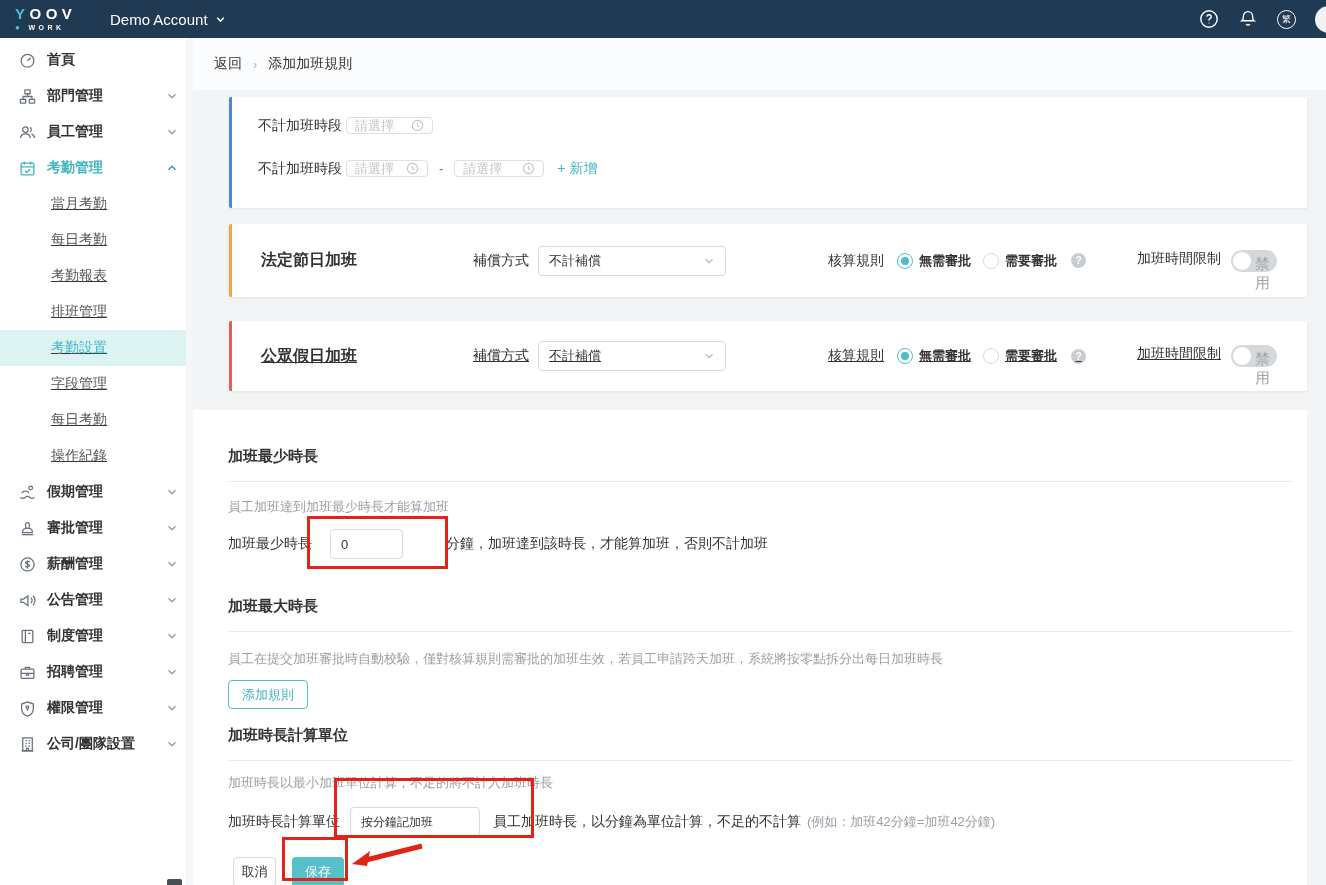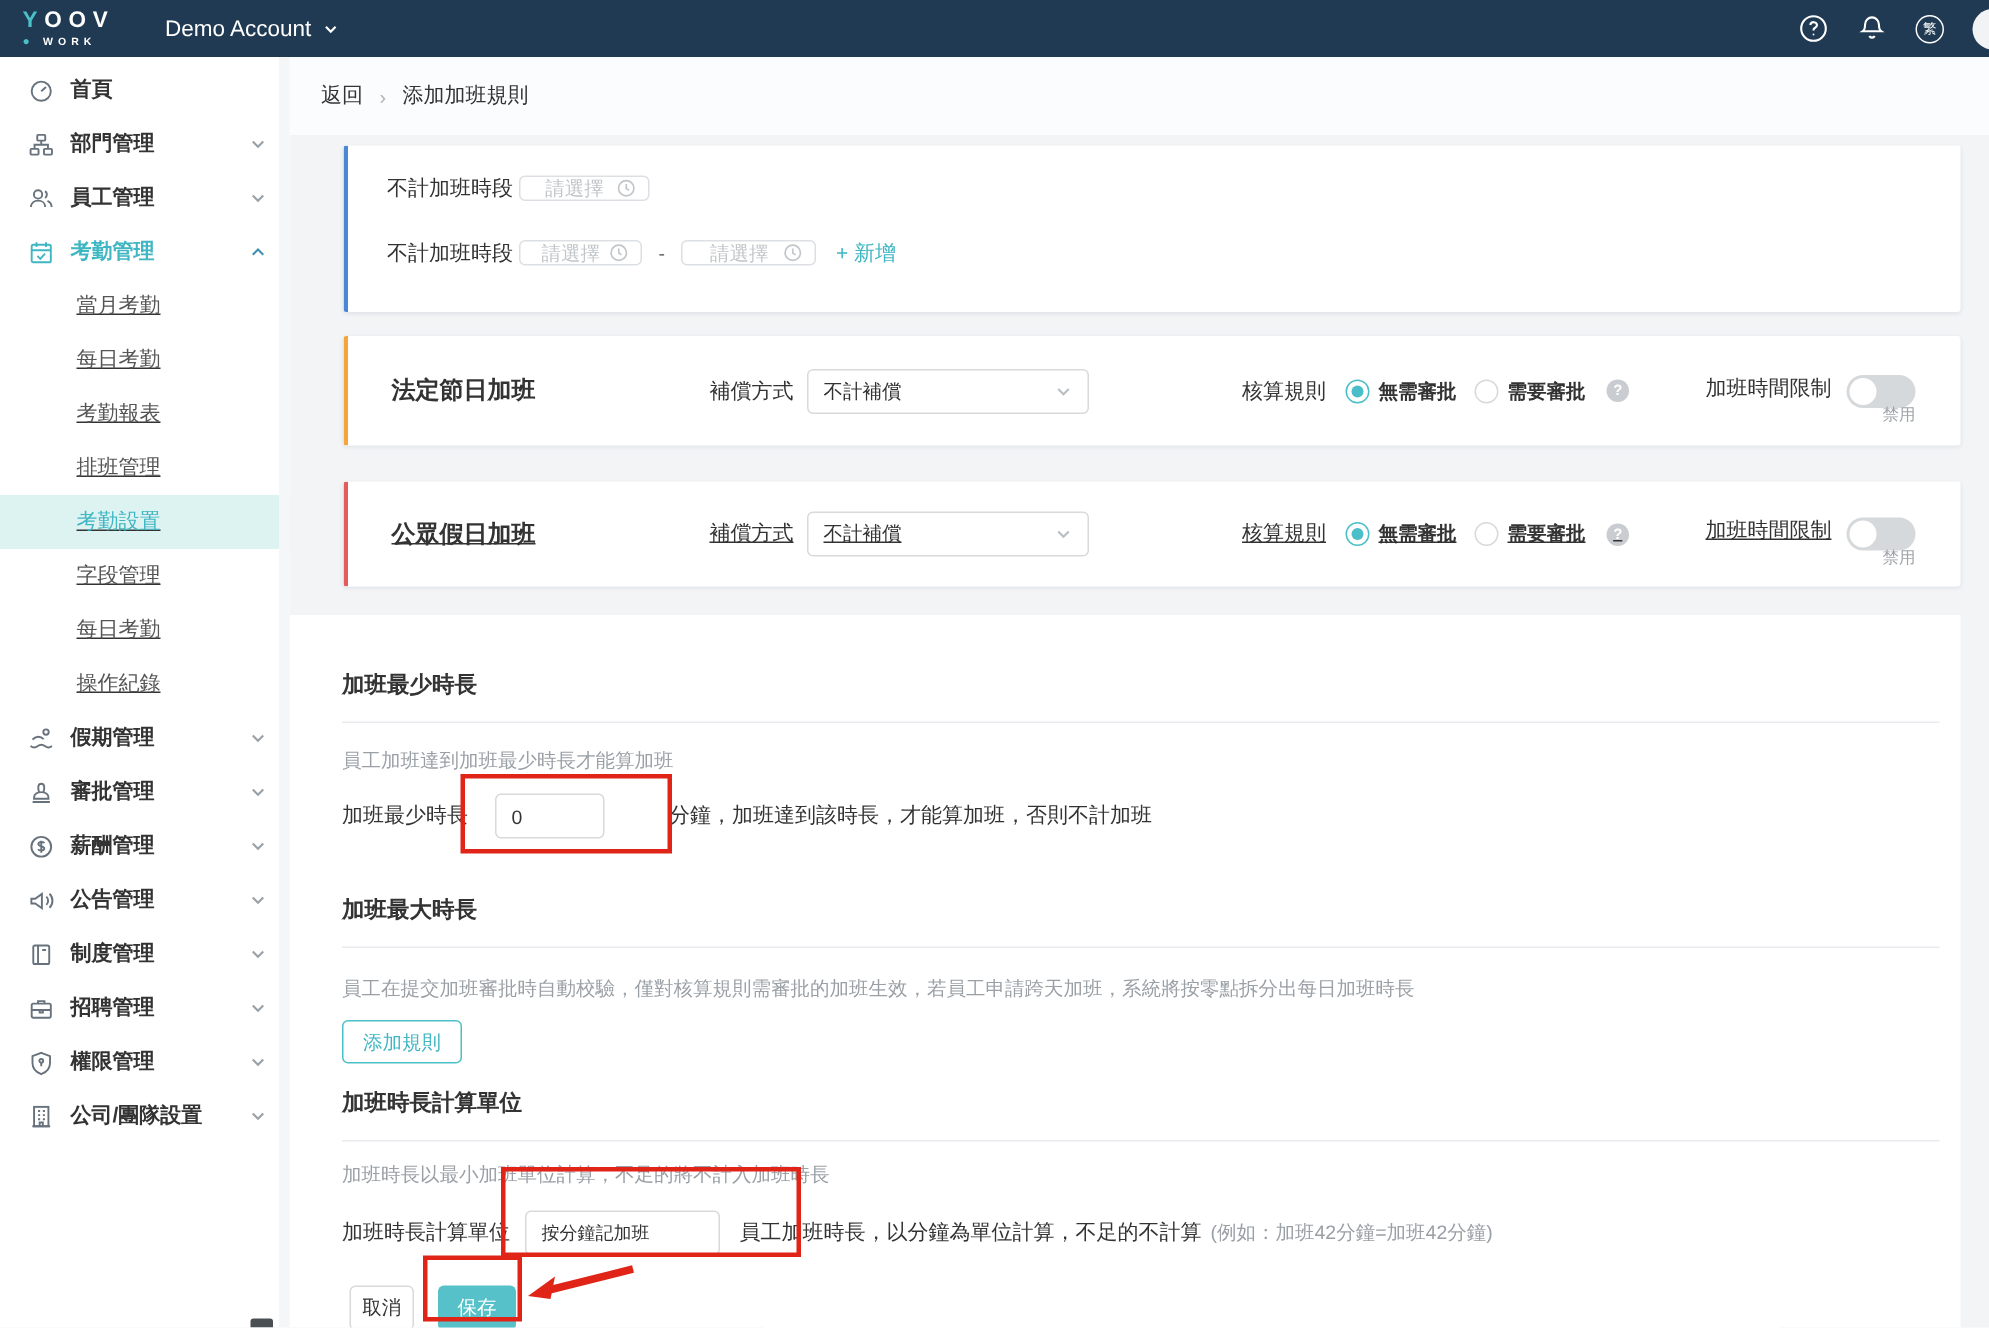--- a/index.html
+++ b/index.html
@@ -52,21 +52,21 @@
 
   .card { position:absolute; background:#fff; border-radius:2px; box-shadow:0 1px 3px rgba(15,35,60,.08); }
   .card.blue   { border-left:3px solid #4a87d5; }
   .card.orange { border-left:3px solid #f5a63b; }
   .card.red    { border-left:3px solid #e35d5b; }
 
   .card-top { left:36px; top:7px; width:1078px; height:111px; padding:14px 0 0 26px; }
   .form-row { display:flex; align-items:center; height:29px; margin-bottom:14px; }
   .form-label { width:88px; font-size:14px; color:#333; }
   .time-input { width:87px; height:17px; border:1px solid #dcdfe3; border-radius:4px; background:#fff;
-    display:flex; align-items:center; padding:0 8px; cursor:pointer;text-align:center; }
+    display:flex; align-items:center; padding:0 8px; cursor:pointer; }
   .time-input .ph { color:#c2c6ca; font-size:13px; flex:1; }
   .clock { width:13px; height:13px; color:#c2c6ca; }
   .dash { margin:0 11px; color:#666; font-size:13px; }
   .add-link { margin-left:13px; color:#3fb6c2; font-size:14px; cursor:pointer; }
 
   .hol-card { left:36px; width:1078px; display:flex; align-items:center; padding:0 30px 0 29px; }
   .hol-1 { top:134px; height:73px; }
   .hol-2 { top:231px; height:70px;text-decoration:underline; }
   .hol-title { width:212px; font-size:16px; font-weight:700; color:#333; }
   .fld-label { font-size:14px; color:#333; white-space:nowrap; }
@@ -79,21 +79,21 @@
   .rule-label { margin-right:13px; }
   .radio { width:16px; height:16px; border-radius:50%; background:#fff; border:1px solid #d9d9d9; position:relative; cursor:pointer; flex:0 0 auto; }
   .radio.sel { border-color:#4bbfc7; }
   .radio.sel::after { content:""; position:absolute; left:3px; top:3px; width:8px; height:8px; border-radius:50%; background:#4bbfc7; }
   .radio-label { font-size:13px; font-weight:600; color:#333; margin:0 12px 0 6px; white-space:nowrap; }
   .help-dot { width:15px; height:15px; border-radius:50%; background:#c9ccd0; color:#fff; font-size:10px; font-weight:bold;
     display:flex; align-items:center; justify-content:center; margin-left:2px; cursor:pointer; }
   .limit-group { margin-left:auto; display:flex; align-items:flex-start; }
   .toggle { width:46px; height:22px; border-radius:11px; background:#d6d9dc; margin-left:10px; position:relative; cursor:pointer; }
   .toggle .knob { position:absolute; left:2px; top:2px; width:18px; height:18px; border-radius:50%; background:#fff; }
-  .toggle .t-label { position:absolute; left:24px; top:19px; font-size:11px; color:#9fa4a9; }
+  .toggle .t-label { position:absolute; left:24px; top:5px; font-size:15px; color:#9fa4a9; }
 
   .panel { position:absolute; left:0; top:320px; width:1114px; height:475px; background:#fff; padding:0 14px 0 35px; }
   .sec-h { font-size:15px; font-weight:700; color:#333; }
   .mt-a { padding-top:37px; }
   .mt-b { margin-top:38px; }
   .mt-c { margin-top:17px; }
   .divider { border-top:1px solid #e9ebee; margin-top:15px; }
   .helper { font-size:13px; color:#9aa0a6; margin-top:16px; white-space:nowrap; }
   .row { display:flex; align-items:center; margin-top:13px; }
   .num-input { width:73px; height:30px; border:1px solid #d9d9d9; border-radius:4px; margin-left:18px;

